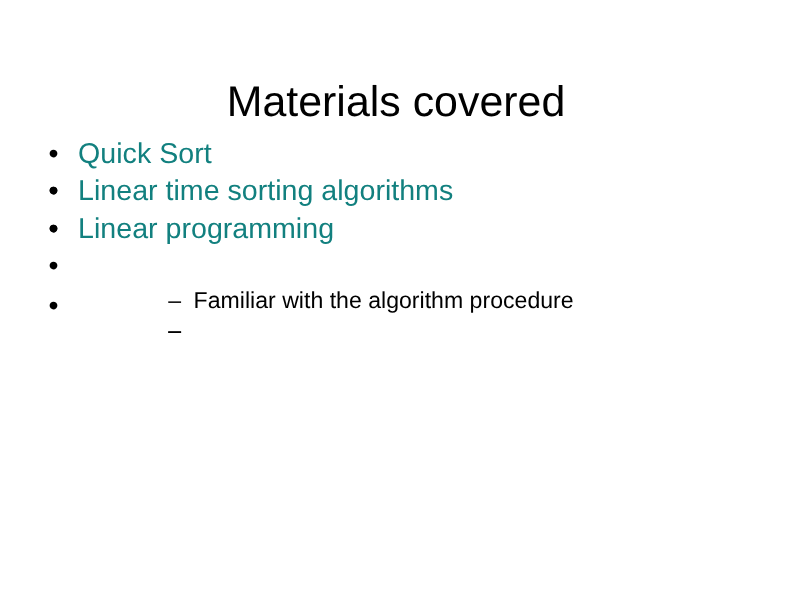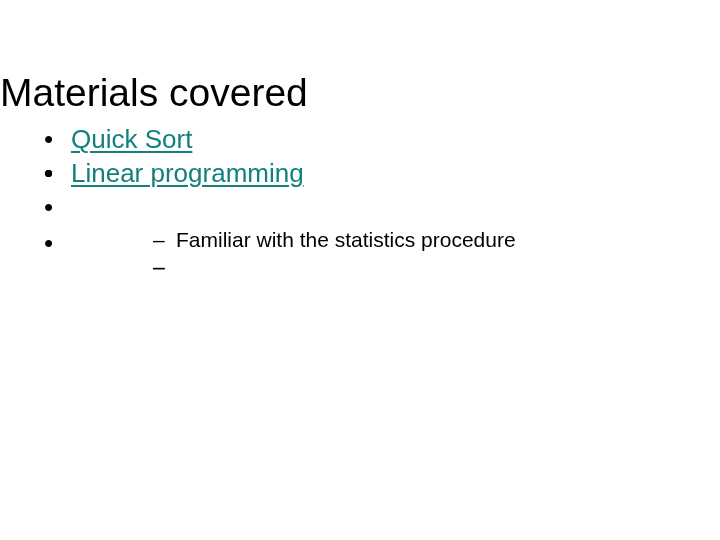--- a/index.html
+++ b/index.html
@@ -20,21 +20,21 @@
     background: #ffffff;
     box-sizing: border-box;
   }
 
   
   .slide-title {
     position: absolute;
     left: 0;
     top: 44px;
     width: 720px;
-    text-align: left;
+    text-align: center;
     font-size: 39px;
     line-height: 46px;
     color: #000000;
     font-weight: normal;
     letter-spacing: 0px;
     white-space: nowrap;
   }
 
   
   .body-area {
@@ -65,21 +65,20 @@
     font-size: 26px;
     line-height: 34px;
     color: #000000;
     text-align: left;
   }
   li.l1-item .l1-text {
     display: inline;
   }
   li.l1-item.link .l1-text {
     color: #12807f;
-    text-decoration: underline;
     text-decoration-thickness: 2px;
     text-underline-offset: 3px;
   }
 
   
   .group-gap {
     height: 33px;
   }
 
   li.l1-item.plain .l1-text {
@@ -125,20 +124,21 @@
         <span class="bullet-mark">•</span>
         <span class="l1-text">Quick Sort</span>
       </li>
 
       <li class="l1-item link">
         <span class="bullet-mark">•</span>
       </li>
 
       <li class="l1-item link">
         <span class="bullet-mark">•</span>
+        <span class="l1-text">Linear time sorting algorithms</span>
       </li>
 
       <li class="l1-item link">
         <span class="bullet-mark">•</span>
       </li>
 
       <li class="l1-item link">
         <span class="bullet-mark">•</span>
         <span class="l1-text">Linear programming</span>
       </li>
@@ -151,21 +151,21 @@
 
     <div class="group-gap"></div>
 
     <ul class="level1">
       <li class="l1-item plain">
         <span class="bullet-mark">•</span>
 
         <ul class="level2">
           <li class="l2-item">
             <span class="dash-mark">–</span>
-            <span>Familiar with the statistics procedure</span>
+            <span>Familiar with the algorithm procedure</span>
           </li>
           <li class="l2-item">
             <span class="dash-mark">–</span>
           </li>
           <li class="l2-item">
             <span class="dash-mark">–</span>
           </li>
         </ul>
       </li>
     </ul>

